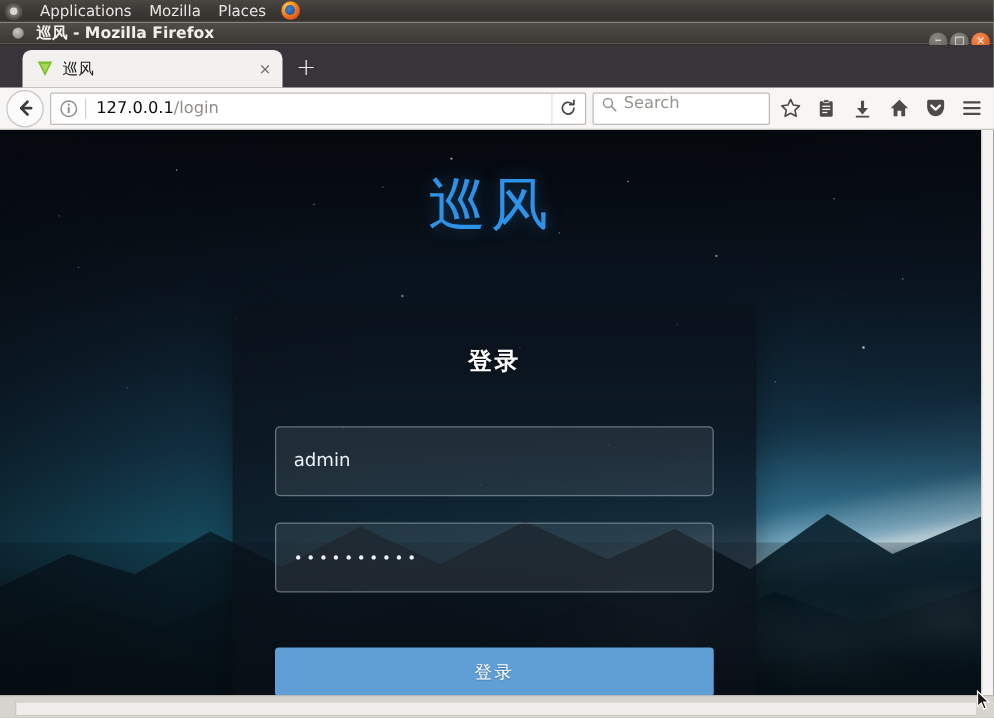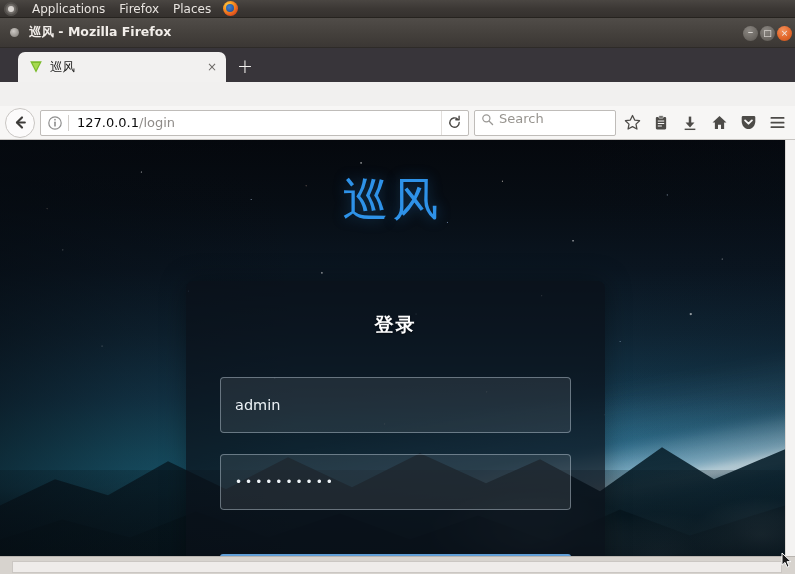--- a/index.html
+++ b/index.html
@@ -73,21 +73,21 @@
     position: absolute;
     top: 18px; left: 0;
     width: 795px;
     height: 556px;
     background: #f1f0ef;
   }
 
   
   .ff-titlebar {
     position: relative;
-    height: 30px;
+    height: 18px;
     background: linear-gradient(to bottom, #504c48 0%, #433f3b 60%, #3b3734 100%);
     display: flex;
     align-items: center;
     box-sizing: border-box;
     padding: 0 4px 0 10px;
     border-bottom: 1px solid #2e2b28;
   }
   .tb-dot {
     width: 9px; height: 9px;
     border-radius: 50%;
@@ -194,21 +194,20 @@
   
   .ff-navbar {
     height: 34px;
     background: #f7f6f5;
     border-bottom: 1px solid #c7c4c1;
     display: flex;
     align-items: center;
     padding: 2px 5px;
     box-sizing: border-box;
     gap: 3px;
-    margin-top: 24px;
   }
   .nav-btn {
     width: 26px; height: 26px;
     display: flex;
     align-items: center;
     justify-content: center;
     cursor: pointer;
     border-radius: 3px;
     flex: none;
   }
@@ -506,21 +505,21 @@
     width: 12px; height: 17px;
     pointer-events: none;
   }
 </style>
 </head>
 <body>
 
 <div class="gnome-panel">
   <div class="ubuntu-logo"></div>
   <div class="gnome-menu-item">Applications</div>
-  <div class="gnome-menu-item">Firefox</div>
+  <div class="gnome-menu-item">Mozilla</div>
   <div class="gnome-menu-item">Places</div>
   <div class="panel-ff-icon"></div>
 </div>
 
 <div class="ff-window">
 
   <div class="ff-titlebar">
     <div class="tb-dot"></div>
     <div class="ff-title">巡风 - Mozilla Firefox</div>
     <div class="win-buttons">

